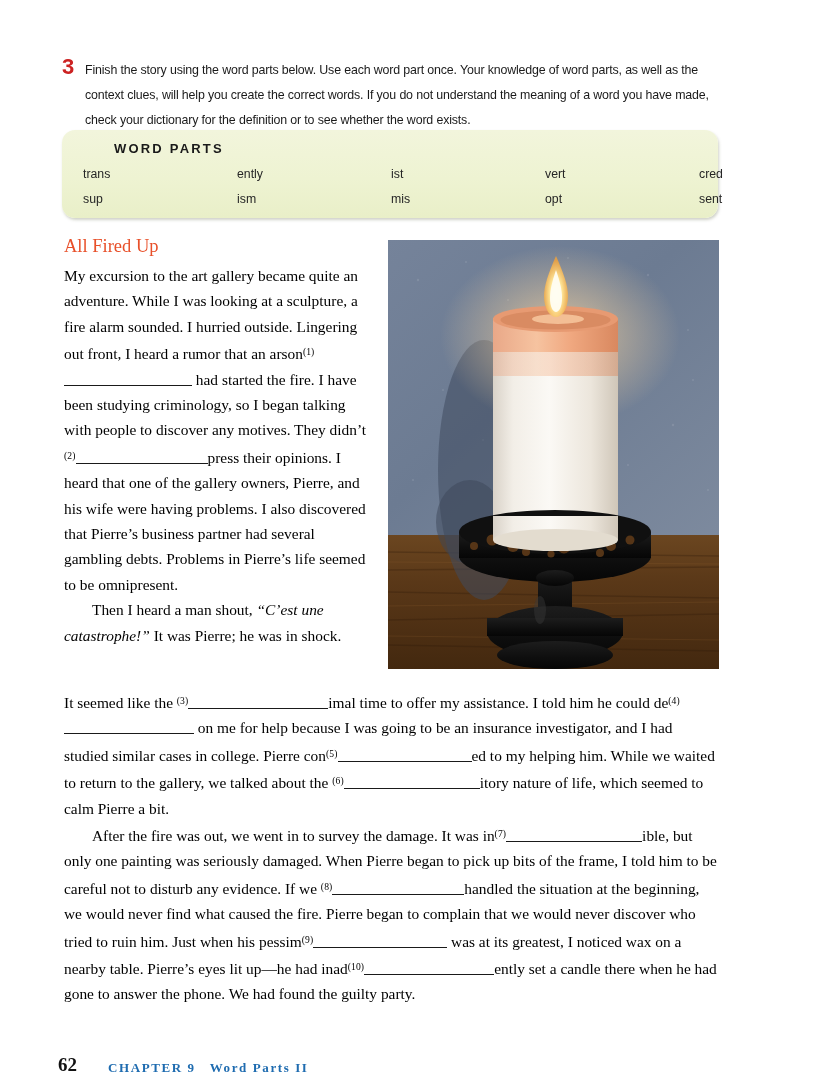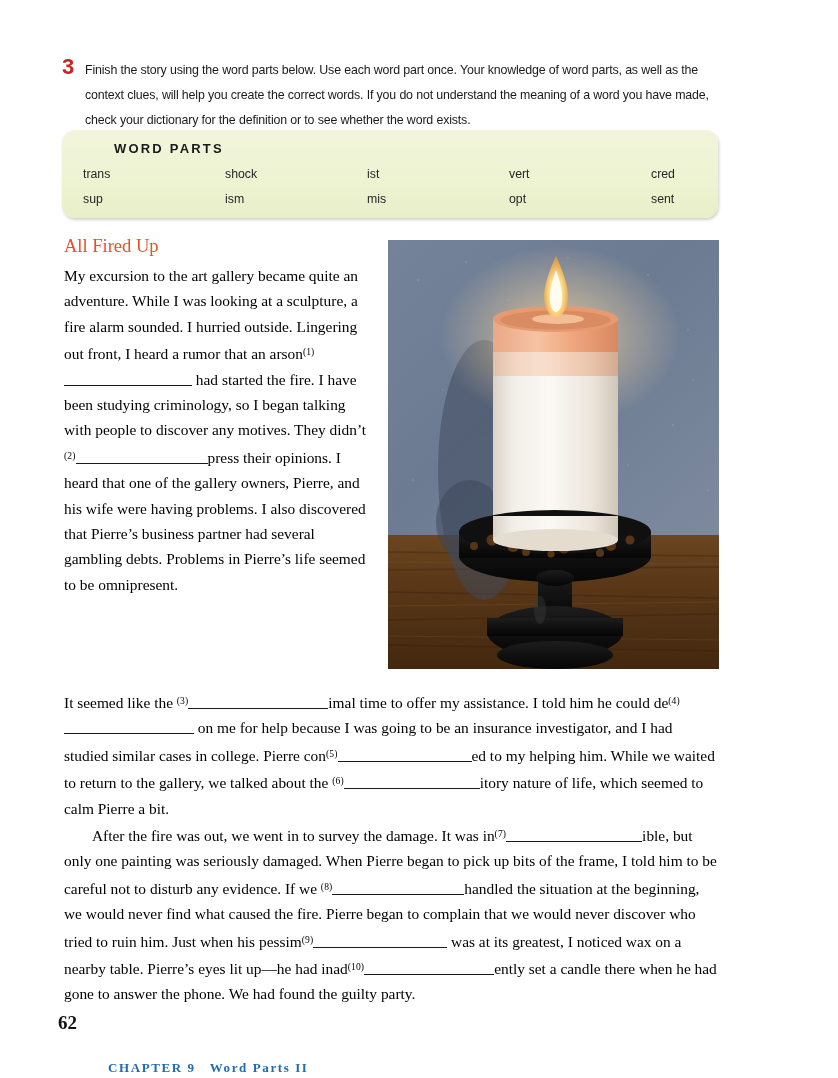--- a/index.html
+++ b/index.html
@@ -68,20 +68,21 @@
   .wp-grid {
     position: absolute;
     left: 21px;
     top: 37px;
     width: 620px;
   }
   .wp-row {
     display: flex;
     height: 25px;
     align-items: flex-start;
+    gap: 12px;
   }
   .wp-cell {
     width: 142px;
     flex: none;
     font-family: "Liberation Sans", "DejaVu Sans", sans-serif;
     font-size: 12.3px;
     color: #262626;
   }
   .wp-cell:last-child { width: auto; text-align: right; }
 
@@ -140,21 +141,21 @@
     letter-spacing: 0.1px;
   }
   .ital { font-style: italic; }
 
   
   .footer {
     position: absolute;
     left: 58px;
     top: 1012px;
     display: flex;
-    align-items: flex-start;
+    align-items: flex-end;
   }
   .page-num {
     font-family: "Liberation Serif", "DejaVu Serif", serif;
     font-weight: bold;
     font-size: 19px;
     color: #111111;
     width: 50px;
   }
   .chapter-label {
     font-family: "Liberation Serif", "DejaVu Serif", serif;
@@ -172,21 +173,21 @@
 <div class="exercise-header">
   <div class="ex-number">3</div>
   <div class="ex-directions">Finish the story using the word parts below. Use each word part once. Your knowledge of word parts, as well as the context clues, will help you create the correct words. If you do not understand the meaning of a word you have made, check your dictionary for the definition or to see whether the word exists.</div>
 </div>
 
 <div class="wordparts-box">
   <div class="wp-title">WORD PARTS</div>
   <div class="wp-grid">
     <div class="wp-row">
       <div class="wp-cell">trans</div>
-      <div class="wp-cell">shock</div>
+      <div class="wp-cell">ently</div>
       <div class="wp-cell">ist</div>
       <div class="wp-cell">vert</div>
       <div class="wp-cell">cred</div>
     </div>
     <div class="wp-row">
       <div class="wp-cell">sup</div>
       <div class="wp-cell">ism</div>
       <div class="wp-cell">mis</div>
       <div class="wp-cell">opt</div>
       <div class="wp-cell">sent</div>
@@ -319,20 +320,21 @@
       <ellipse cx="167" cy="392" rx="68" ry="26"></ellipse>
       <rect x="99" y="378" width="136" height="18"></rect>
       <ellipse cx="167" cy="415" rx="58" ry="14"></ellipse>
     </g>
     <ellipse cx="152" cy="370" rx="6" ry="14" fill="#3a3a3a" opacity="0.45"></ellipse>
   </svg>
 </div>
 
 <div class="narrow-col">
   <p class="para"><span>My excursion to the art gallery became quite an adventure. While I was looking at a sculpture, a fire alarm sounded. I hurried outside. Lingering out front, I heard a rumor that an arson</span><span class="sup">(1)</span><span class="blank" style="width:128px"></span><span> had started the fire. I have been studying criminology, so I began talking with people to discover any motives. They didn’t </span><span class="sup">(2)</span><span class="blank" style="width:132px"></span><span>press their opinions. I heard that one of the gallery owners, Pierre, and his wife were having problems. I also discovered that Pierre’s business partner had several gambling debts. Problems in Pierre’s life seemed to be omnipresent.</span></p>
+  <p class="para indent"><span>Then I heard a man shout, </span><span class="ital">“C’est une catastrophe!”</span><span> It was Pierre; he was in shock.</span></p>
 </div>
 
 <div class="wide-block">
   <p class="para"><span>It seemed like the </span><span class="sup">(3)</span><span class="blank" style="width:140px"></span><span>imal time to offer my assistance. I told him he could de</span><span class="sup">(4)</span><span class="blank" style="width:130px"></span><span> on me for help because I was going to be an insurance investigator, and I had studied similar cases in college. Pierre con</span><span class="sup">(5)</span><span class="blank" style="width:134px"></span><span>ed to my helping him. While we waited to return to the gallery, we talked about the </span><span class="sup">(6)</span><span class="blank" style="width:136px"></span><span>itory nature of life, which seemed to calm Pierre a bit.</span></p>
 
   <p class="para indent"><span>After the fire was out, we went in to survey the damage. It was in</span><span class="sup">(7)</span><span class="blank" style="width:136px"></span><span>ible, but only one painting was seriously damaged. When Pierre began to pick up bits of the frame, I told him to be careful not to disturb any evidence. If we </span><span class="sup">(8)</span><span class="blank" style="width:132px"></span><span>handled the situation at the beginning, we would never find what caused the fire. Pierre began to complain that we would never discover who tried to ruin him. Just when his pessim</span><span class="sup">(9)</span><span class="blank" style="width:134px"></span><span> was at its greatest, I noticed wax on a nearby table. Pierre’s eyes lit up—he had inad</span><span class="sup">(10)</span><span class="blank" style="width:130px"></span><span>ently set a candle there when he had gone to answer the phone. We had found the guilty party.</span></p>
 </div>
 
 <div class="footer">
   <div class="page-num">62</div>

